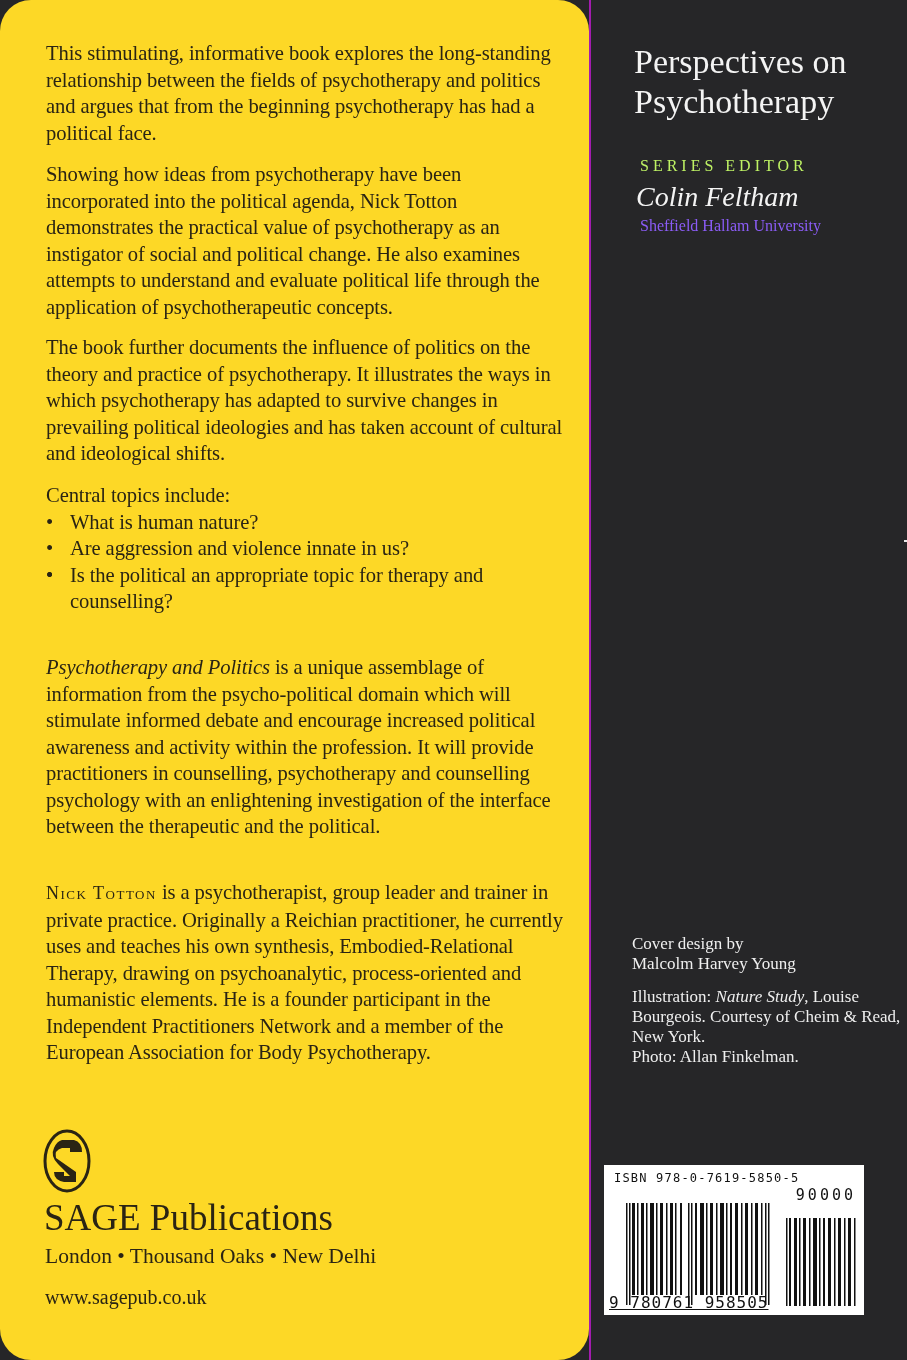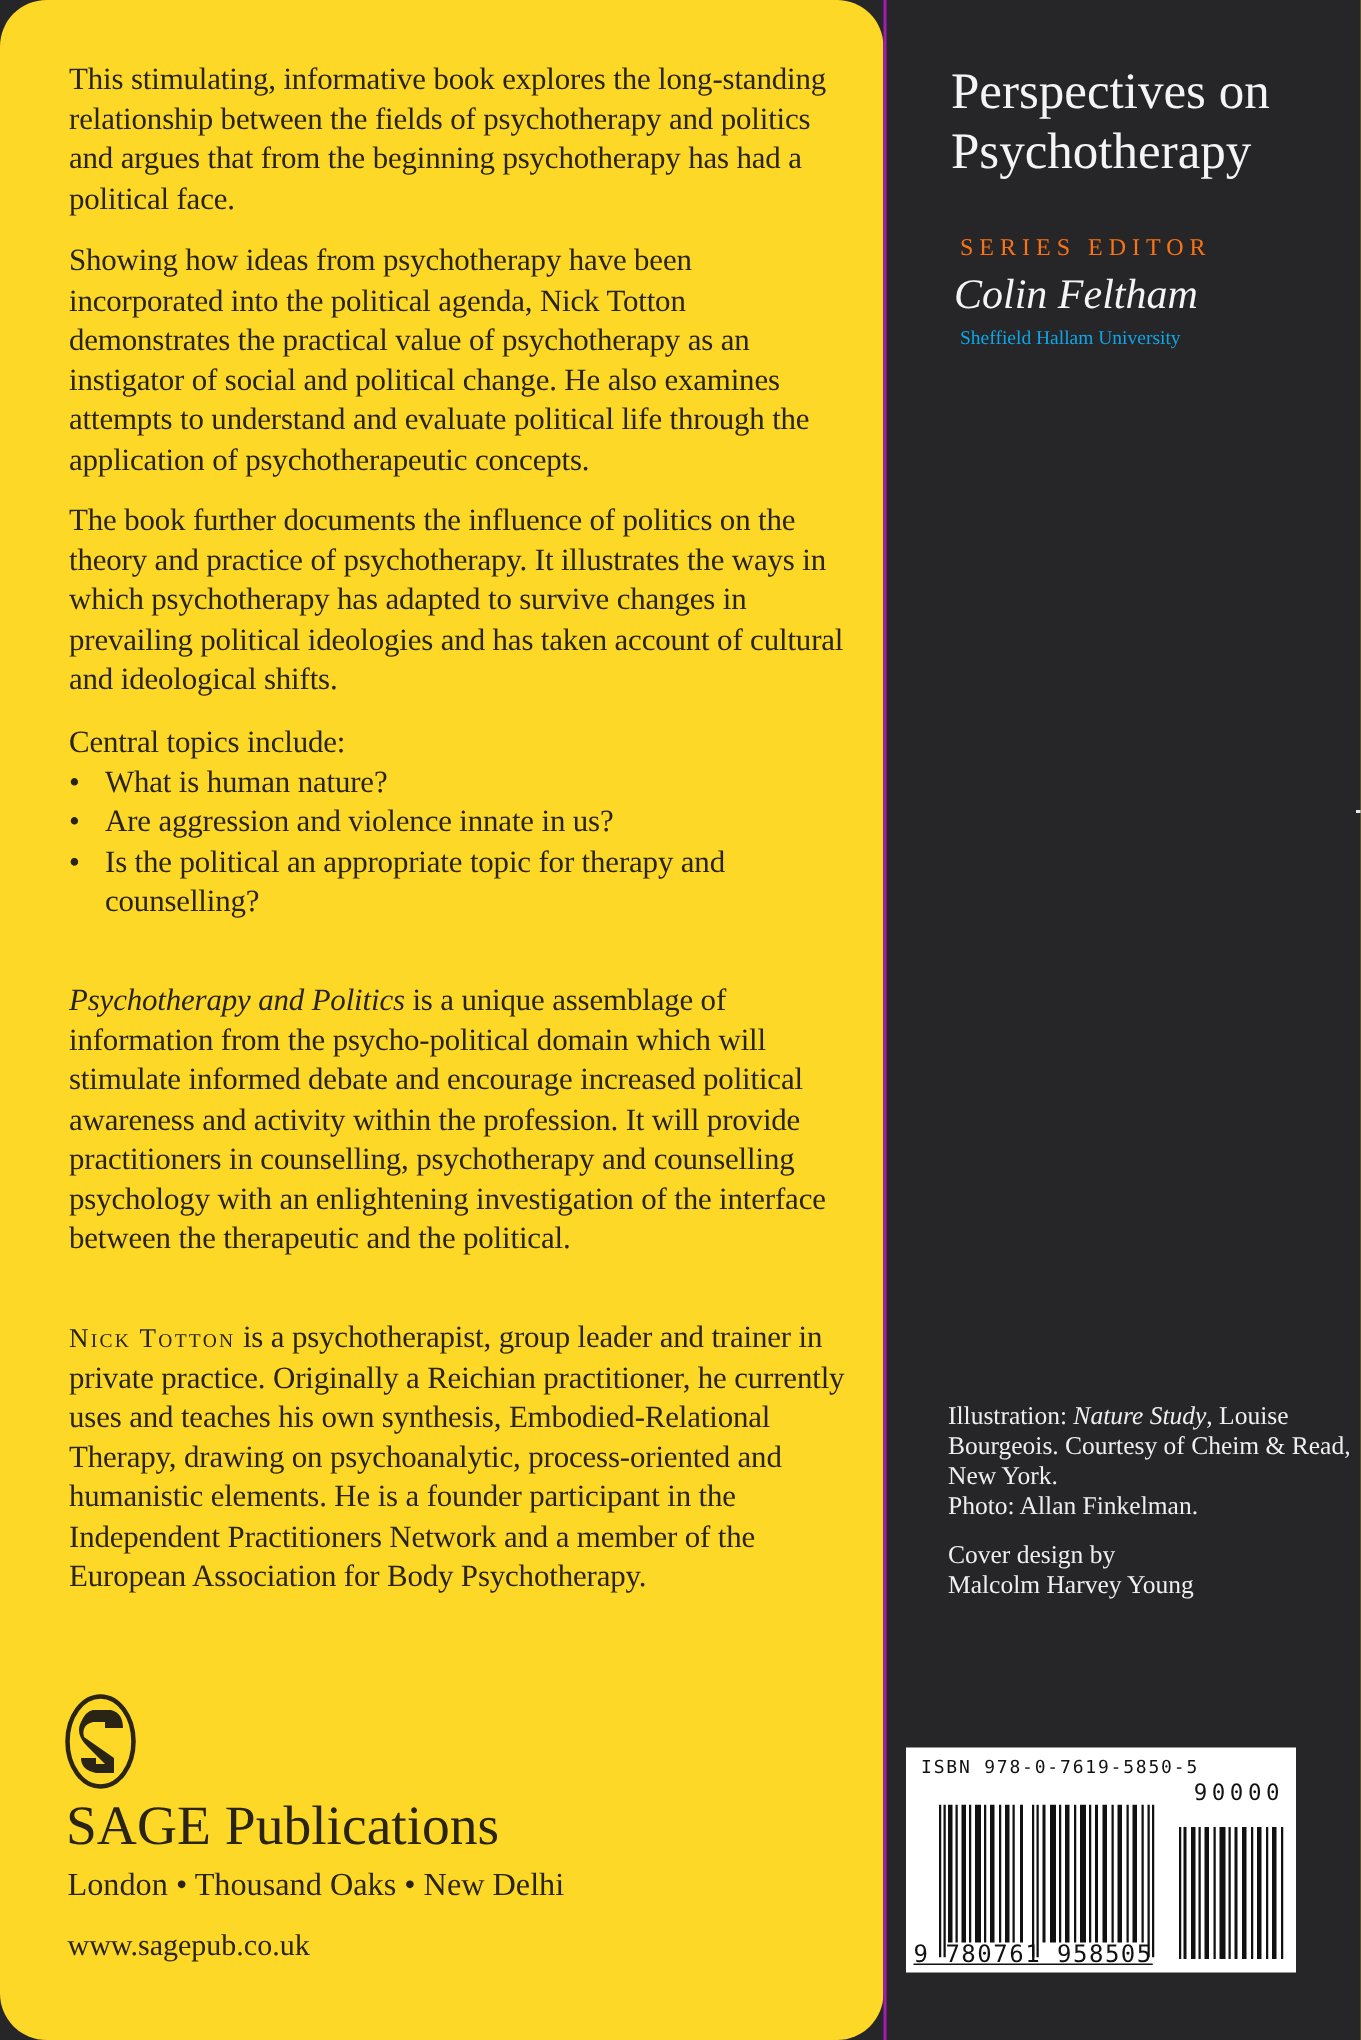--- a/index.html
+++ b/index.html
@@ -13,23 +13,23 @@
   .sc { font-variant:small-caps; letter-spacing:1.5px; font-size:18px; }
   ul.topics { list-style:none; margin:0; padding:0; }
   ul.topics li { position:relative; padding-left:24px; }
   ul.topics li .bullet { position:absolute; left:0; top:0; }
   .sage-logo { position:absolute; left:42px; top:1128px; width:50px; height:66px; }
   .sage-name { position:absolute; left:44px; top:1196px; font-size:37px; line-height:44px; }
   .sage-cities { position:absolute; left:45px; top:1243px; font-size:21.5px; line-height:26px; }
   .sage-url { position:absolute; left:45px; top:1272px; font-size:20px; line-height:26px;margin-top:12px; }
 
   .series-title { position:absolute; left:43px; top:42px; font-size:34px; line-height:40px; color:#f4f4f4; }
-  .series-label { position:absolute; left:49px; top:157px; font-size:16px; letter-spacing:4px; color:#f97316; }
+  .series-label { position:absolute; left:49px; top:157px; font-size:16px; letter-spacing:4px; color:#bef264; }
   .editor-name { position:absolute; left:45px; top:181px; font-size:28px; font-style:italic; color:#f4f4f4; }
-  .editor-inst { position:absolute; left:49px; top:217px; font-size:13px; color:#0ea5e9; }
+  .editor-inst { position:absolute; left:49px; top:217px; font-size:16px; color:#8b5cf6; }
   .credits { position:absolute; left:41px; top:934px; font-size:17px; line-height:20px; color:#efefef; width:270px; }
   .credits p { margin:0 0 13px 0; }
   .tick-mark { position:absolute; left:313px; top:540px; width:5px; height:2px; background:#e8e8e8; }
 
   .barcode-box { position:absolute; left:13px; top:1165px; width:260px; height:150px; background:#ffffff; color:#111;
                  font-family:"DejaVu Sans Mono", "Liberation Mono", monospace; }
   .isbn-text { position:absolute; left:10px; top:6px; font-size:12px; letter-spacing:1.2px; }
   .price-text { position:absolute; right:8px; top:21px; font-size:15px; letter-spacing:3px; }
   .ean-text { position:absolute; left:5px; top:128px; font-size:16px; letter-spacing:1px;text-decoration:underline; }
   .bars-main { position:absolute; left:22px; top:38px; }
@@ -74,26 +74,26 @@
     <div>Psychotherapy</div>
   </div>
   <div class="series-label">SERIES EDITOR</div>
   <div class="editor-name">Colin Feltham</div>
   <div class="editor-inst">Sheffield Hallam University</div>
 
   <div class="tick-mark"></div>
 
   <div class="credits">
     <p>
+      <span>Cover design by</span><br>
+      <span>Malcolm Harvey Young</span>
+    </p>
+    <p>
       <span>Illustration: </span><i>Nature Study</i><span>, Louise Bourgeois. Courtesy of Cheim &amp; Read, New York.</span><br>
       <span>Photo: Allan Finkelman.</span>
-    </p>
-    <p>
-      <span>Cover design by</span><br>
-      <span>Malcolm Harvey Young</span>
     </p>
   </div>
 
   <div class="barcode-box">
     <div class="isbn-text">ISBN 978-0-7619-5850-5</div>
     <div class="price-text">90000</div>
     <svg class="bars-main" width="160" height="102" viewBox="0 0 160 102">
       <g fill="#111">
         <rect x="0" y="0" width="1.5" height="102"></rect>
           <rect x="3" y="0" width="1.5" height="102"></rect>

